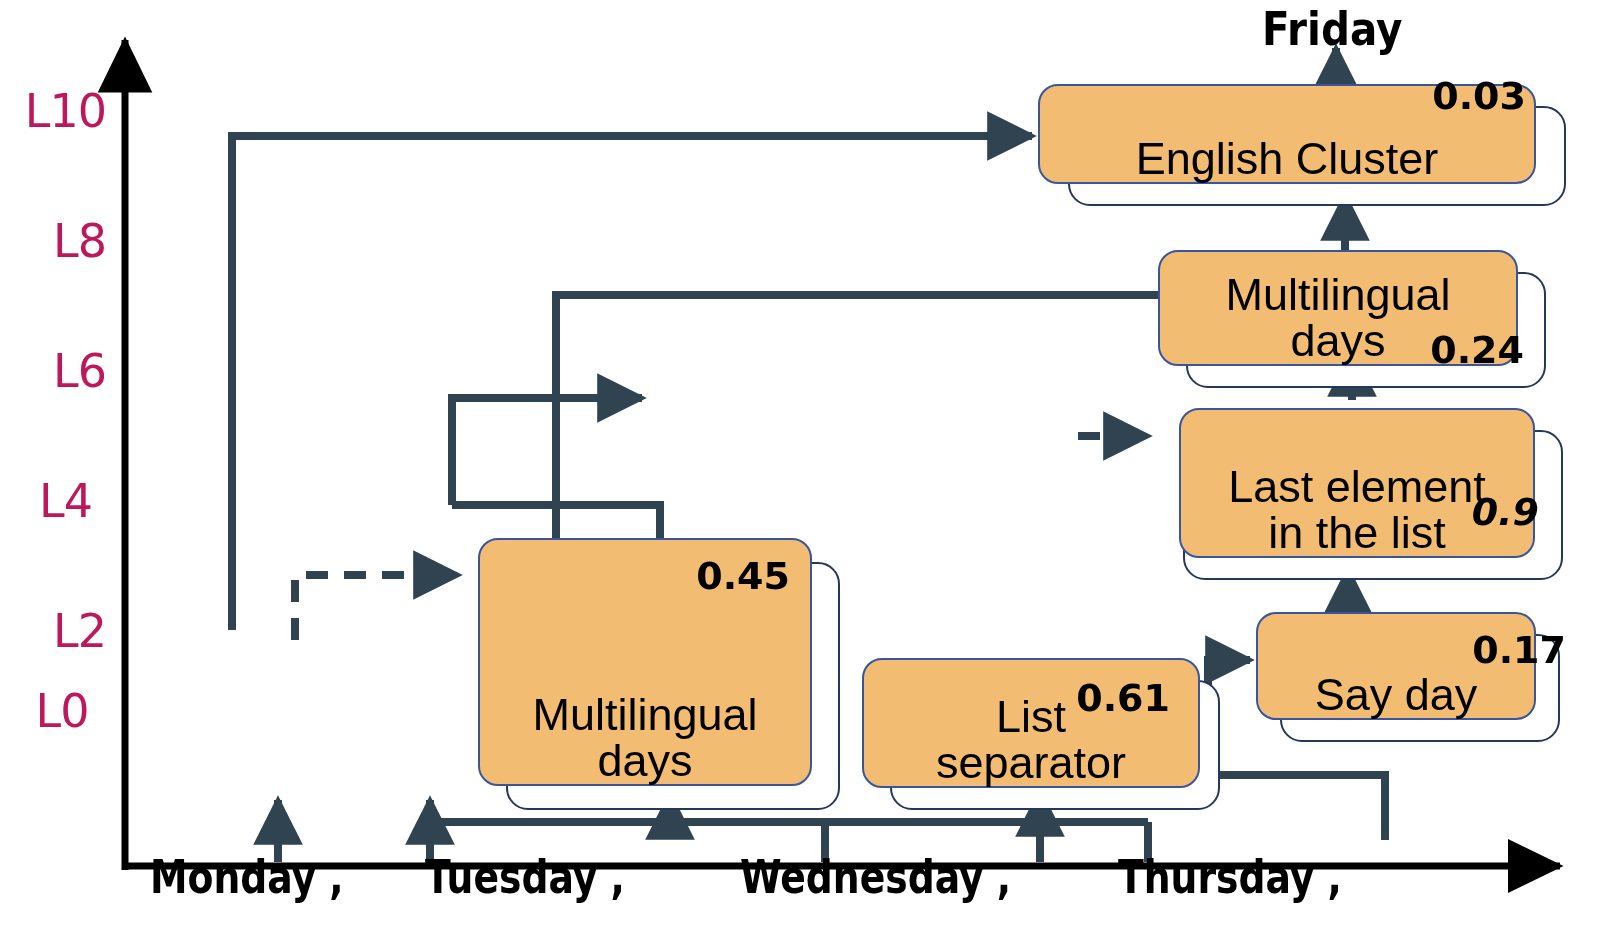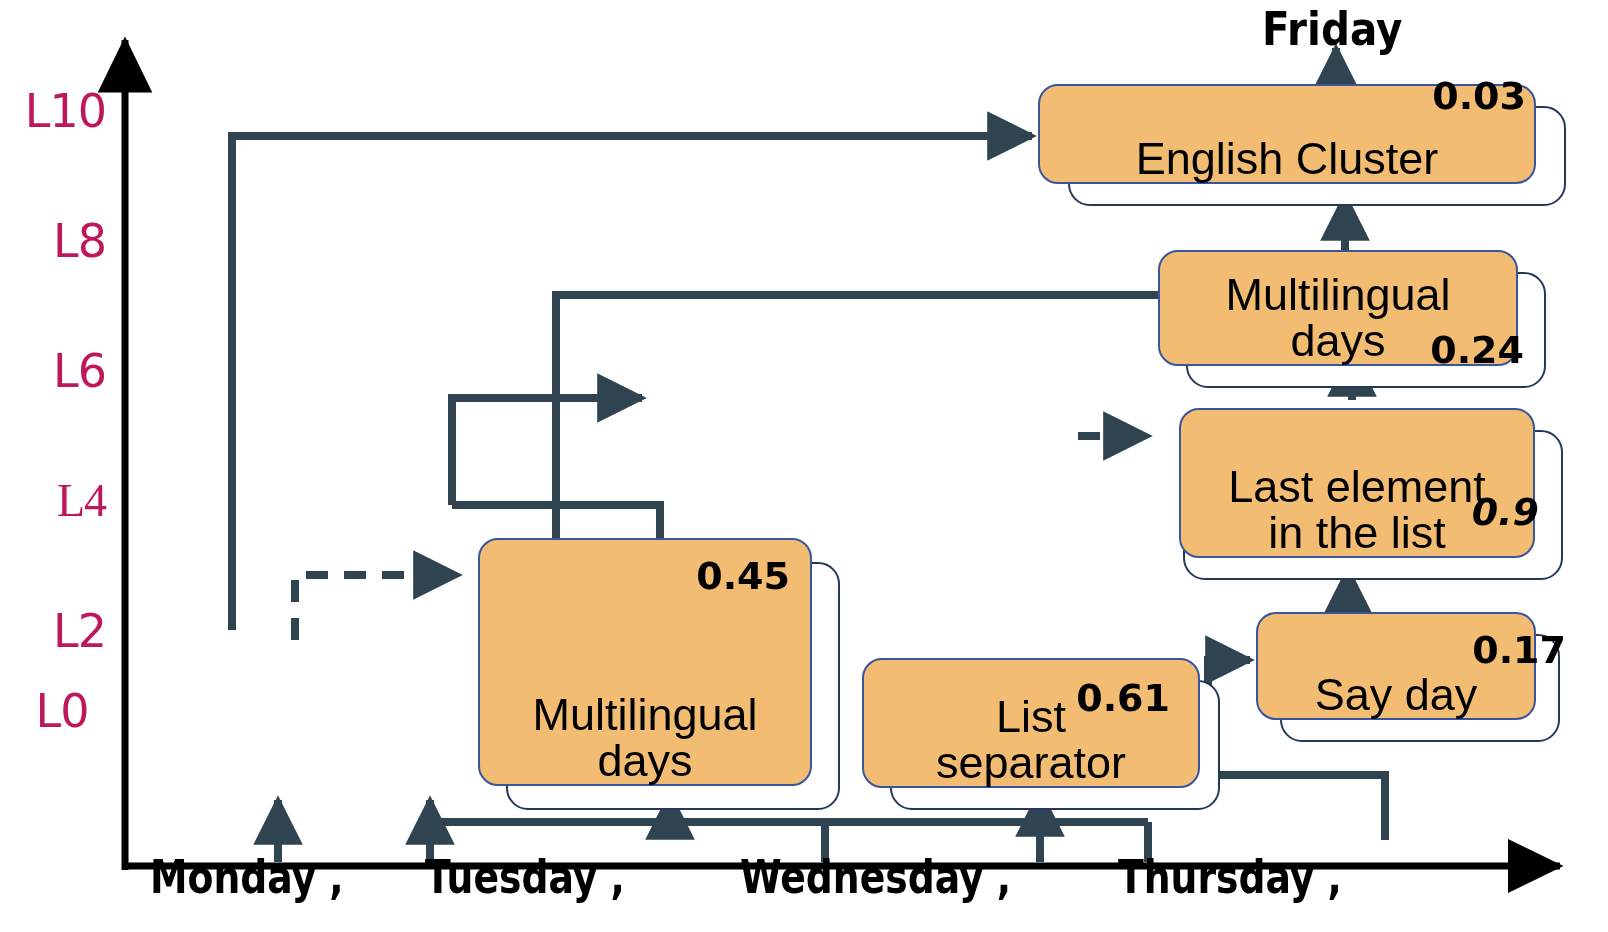--- a/index.html
+++ b/index.html
@@ -89,21 +89,21 @@
       <path d="M278,862 L278,800" marker-end="url(#ah)"></path>
       <path d="M430,862 L430,800" marker-end="url(#ah)"></path>
       <path d="M670,822 L670,795" marker-end="url(#ah)"></path>
       <path d="M1040,822 L1040,792" marker-end="url(#ah)"></path>
     </g>
   </svg>
 
   <div class="ytick" style="left:18px;top:84px;width:88px;">L10</div>
   <div class="ytick" style="left:18px;top:214px;width:88px;">L8</div>
   <div class="ytick" style="left:18px;top:344px;width:88px;">L6</div>
-  <div class="ytick" style="left:18px;top:474px;width:88px;font-family:Liberation Serif, serif;">L4</div>
+  <div class="ytick" style="left:4px;top:474px;width:88px;">L4</div>
   <div class="ytick" style="left:18px;top:604px;width:88px;">L2</div>
   <div class="ytick" style="left:18px;top:684px;width:88px;text-align:center;">L0</div>
 
   <div class="token" style="left:150px;top:850px;">Monday ,</div>
   <div class="token" style="left:425px;top:850px;">Tuesday ,</div>
   <div class="token" style="left:740px;top:850px;">Wednesday ,</div>
   <div class="token" style="left:1118px;top:850px;">Thursday  ,</div>
 
   <div class="outword" style="left:1262px;top:2px;">Friday</div>
 

